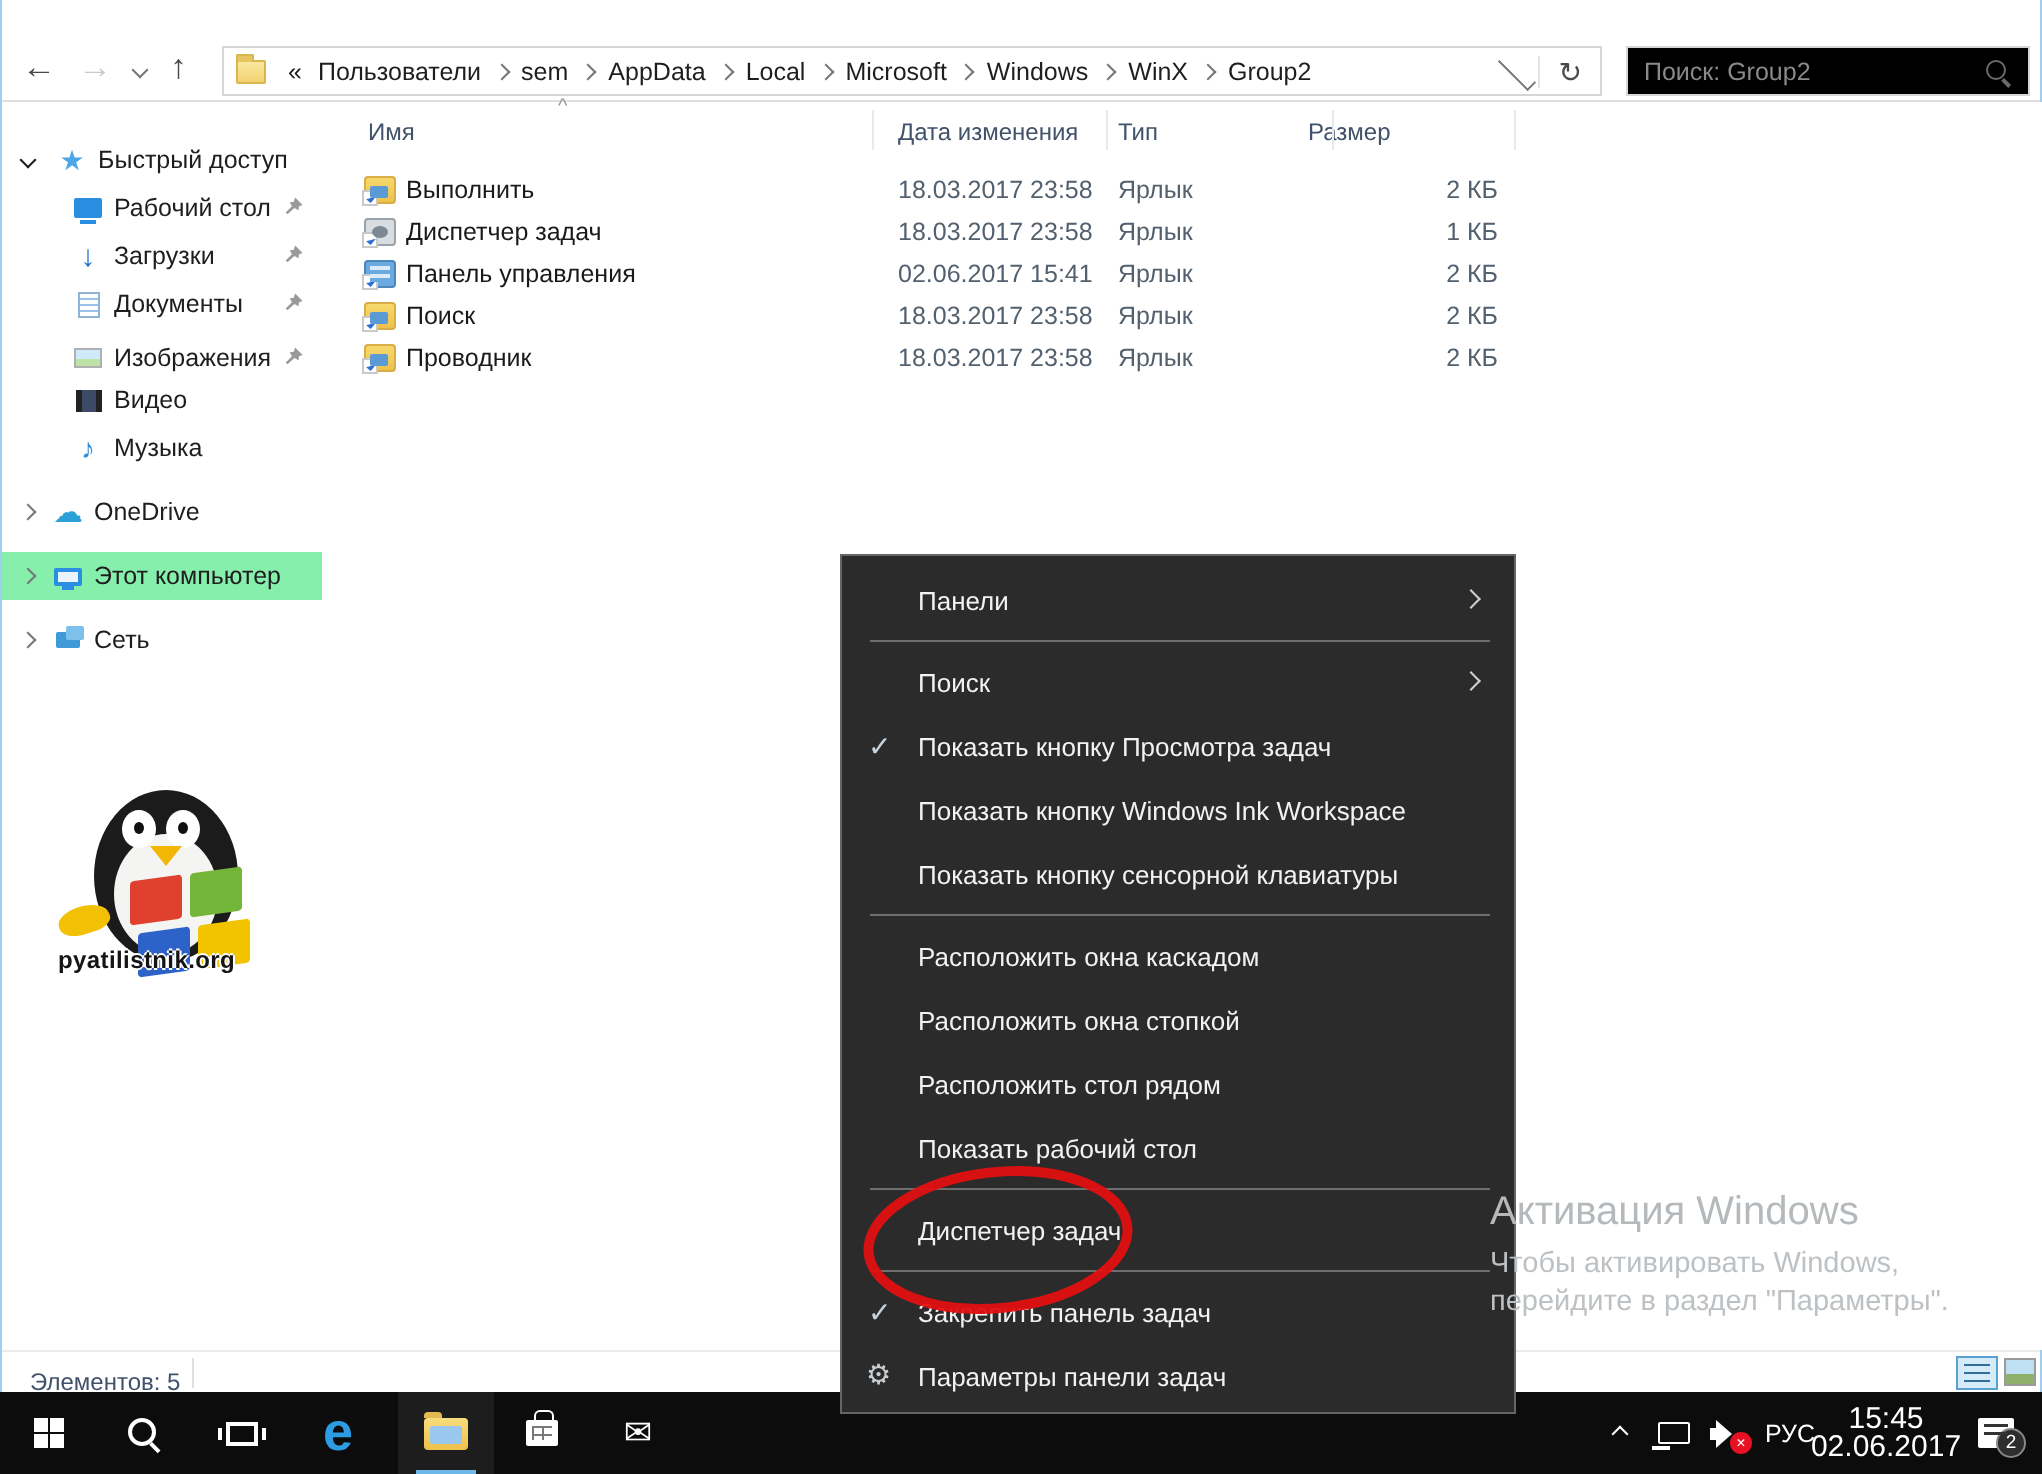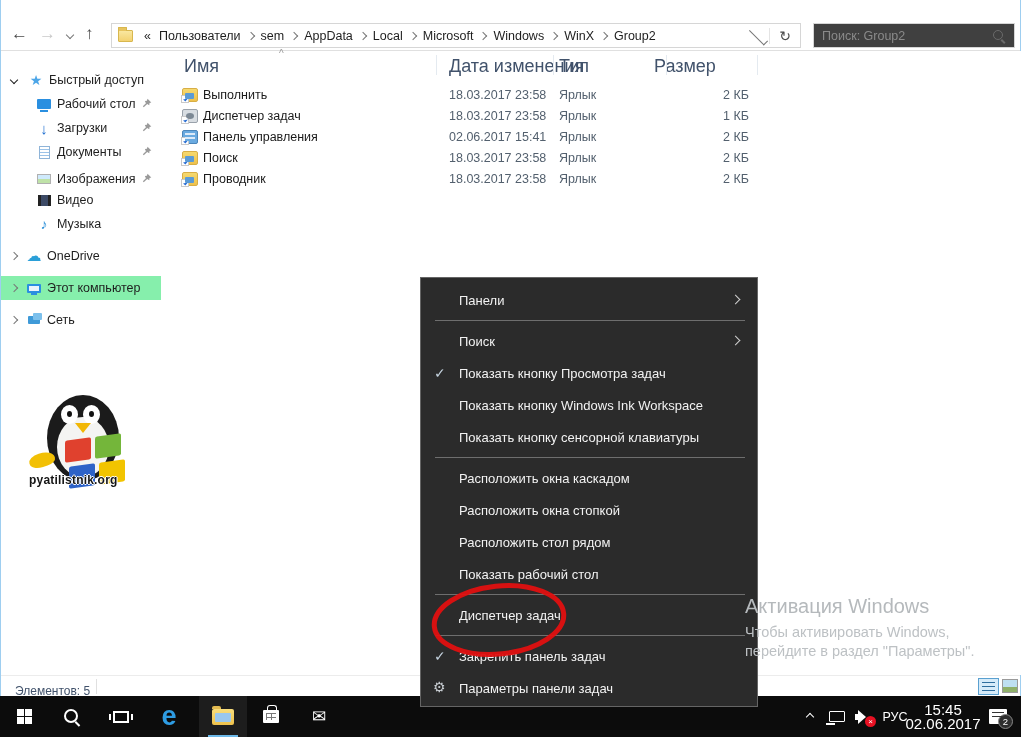--- a/index.html
+++ b/index.html
@@ -41,21 +41,21 @@
   .addr-folder { width:15px; height:12px; margin:0 7px 0 6px; background:linear-gradient(#f9e7a0,#f3d271);
     border:1px solid #d8b74e; border-radius:1px; position:relative; }
   .addr-folder::before { content:""; position:absolute; left:-1px; top:-4px; width:7px; height:3px;
     background:#e7c45f; border:1px solid #d8b74e; border-bottom:none; border-radius:1px 1px 0 0; }
   .crumb { font-size:12.5px; color:#1e1e1e; padding:0 4px; white-space:nowrap; }
   .crumb-sep { margin:0 3px; }
   .addr-right { margin-left:auto; display:flex; align-items:center; }
   .addr-chev { padding:0 10px; }
   .refresh-btn { font-size:14px; color:#4a4a4a; padding:0 9px; border-left:1px solid #e4e4e4; }
   #searchbox { position:absolute; left:812px; top:3px; width:202px; height:25px;
-    border:1px solid #d6d6d6; background:#404040; display:flex; align-items:center; }
+    border:1px solid #d6d6d6; background:#000000; display:flex; align-items:center; }
   #searchbox .ph { font-size:12.5px; color:#8a8a8a; padding-left:8px; }
   .magnifier { position:relative; width:14px; height:14px; margin-left:auto; margin-right:8px; }
   .magnifier::before { content:""; position:absolute; left:1px; top:1px; width:8px; height:8px;
     border:1.5px solid #6a6a6a; border-radius:50%; }
   .magnifier::after { content:""; position:absolute; left:10px; top:10px; width:5px; height:1.5px;
     background:#6a6a6a; transform:rotate(45deg); transform-origin:0 0; }
 
   
   #sidebar { position:absolute; left:0; top:51px; width:160px; height:624px; background:#fff; }
   .side-item { position:absolute; left:0; width:160px; height:24px; display:flex; align-items:center;
@@ -96,21 +96,21 @@
   .pane { position:absolute; width:26px; height:22px; transform:skewY(-8deg); border-radius:2px; }
   .pn1 { left:42px; top:48px; background:#e0412e; }
   .pn2 { left:72px; top:44px; background:#74b63a; }
   .pn3 { left:46px; top:74px; background:#2d62c8; }
   .pn4 { left:76px; top:70px; background:#f2c400; }
   .logo-text { position:absolute; left:6px; top:82px; font-size:12px; font-weight:bold; color:#151515;
     text-shadow:-1px 0 #fff, 1px 0 #fff, 0 -1px #fff, 0 1px #fff; letter-spacing:0.2px; }
 
   
   #filearea { position:absolute; left:160px; top:51px; width:861px; height:624px; background:#fff; }
-  .colhead { position:absolute; top:4px; height:22px; font-size:18px; color:#41526b;
+  .colhead { position:absolute; top:4px; height:22px; font-size:12px; color:#41526b;
     display:flex; align-items:center; }
   .col-div { position:absolute; top:4px; height:20px; width:1px; background:#e4eaf0; }
   .sort-caret { position:absolute; left:118px; top:-3px; font-size:10px; color:#9a9a9a; }
   .frow { position:absolute; left:0; width:620px; height:21px; }
   .frow .fname { position:absolute; left:42px; top:3px; font-size:12.5px; color:#1a1a1a; white-space:nowrap; }
   .frow .fdate { position:absolute; left:288px; top:3px; font-size:12.5px; color:#53606e; }
   .frow .ftype { position:absolute; left:398px; top:3px; font-size:12.5px; color:#53606e; }
   .frow .fsize { position:absolute; left:470px; width:118px; top:3px; font-size:12.5px; color:#53606e; text-align:right; }
   .fic { position:absolute; left:21px; top:3px; width:16px; height:14px; border-radius:2px; }
   .fic-folder { background:linear-gradient(#f6d96e,#eec14c); border:1px solid #d8ae45; }

